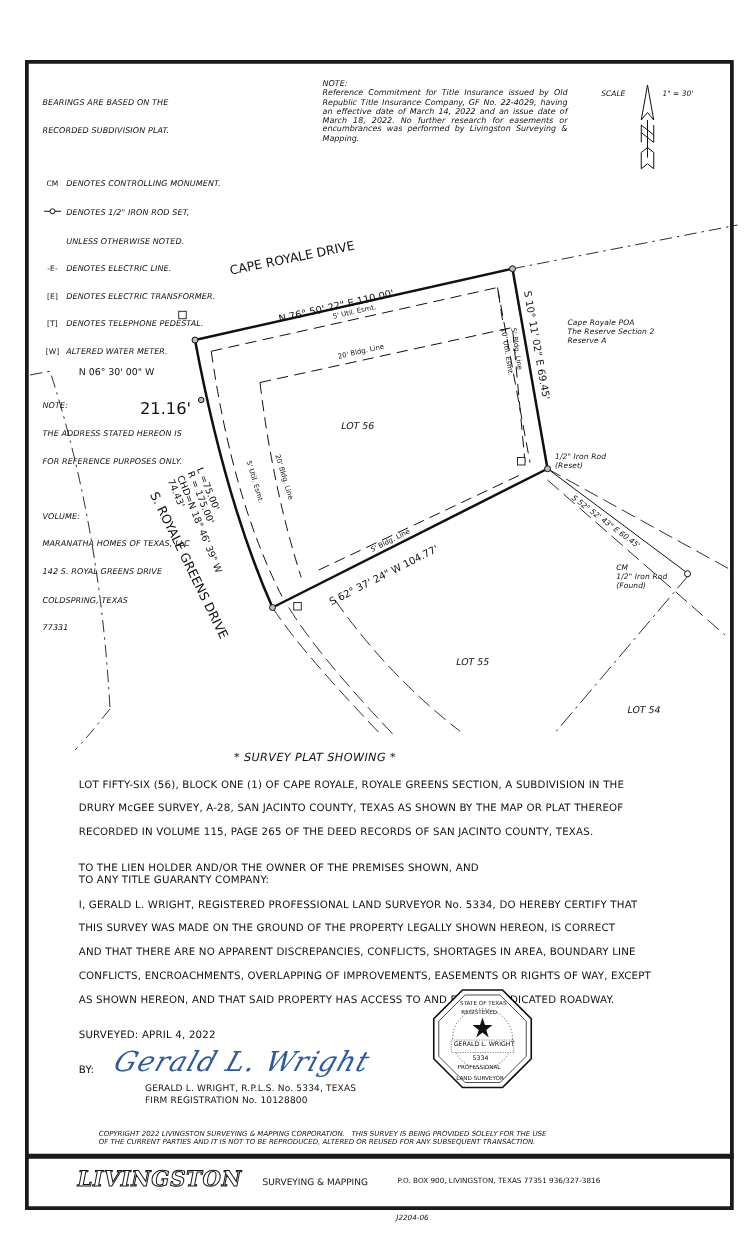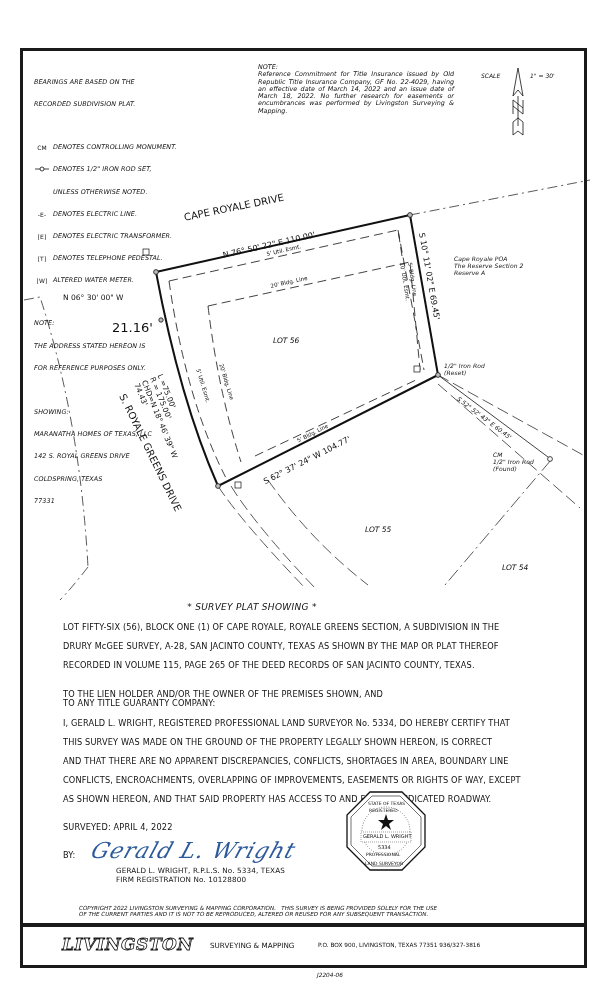--- a/index.html
+++ b/index.html
@@ -41,21 +41,21 @@
   <div class="legend-row"><span class="sym"></span><span>UNLESS OTHERWISE NOTED.</span></div>
   <div class="legend-row"><span class="sym">-E-</span><span>DENOTES ELECTRIC LINE.</span></div>
   <div class="legend-row"><span class="sym">[E]</span><span>DENOTES ELECTRIC TRANSFORMER.</span></div>
   <div class="legend-row"><span class="sym">[T]</span><span>DENOTES TELEPHONE PEDESTAL.</span></div>
   <div class="legend-row"><span class="sym">[W]</span><span>ALTERED WATER METER.</span></div>
   <div style="height:6px"></div>
   <div>NOTE:</div>
   <div>THE ADDRESS STATED HEREON IS</div>
   <div>FOR REFERENCE PURPOSES ONLY.</div>
   <div style="height:7px"></div>
-  <div>SHOWING:</div>
+  <div>VOLUME:</div>
   <div>MARANATHA HOMES OF TEXAS, LLC</div>
   <div>142 S. ROYAL GREENS DRIVE</div>
   <div>COLDSPRING, TEXAS</div>
   <div>77331</div>
 </div>
 
 <div class="note-r">
   <div>NOTE:</div>
   <div>Reference Commitment for Title Insurance issued by Old Republic Title Insurance Company, GF No. 22-4029, having an effective date of March 14, 2022 and an issue date of March 18, 2022. No further research for easements or encumbrances was performed by Livingston Surveying &amp; Mapping.</div>
 </div>

